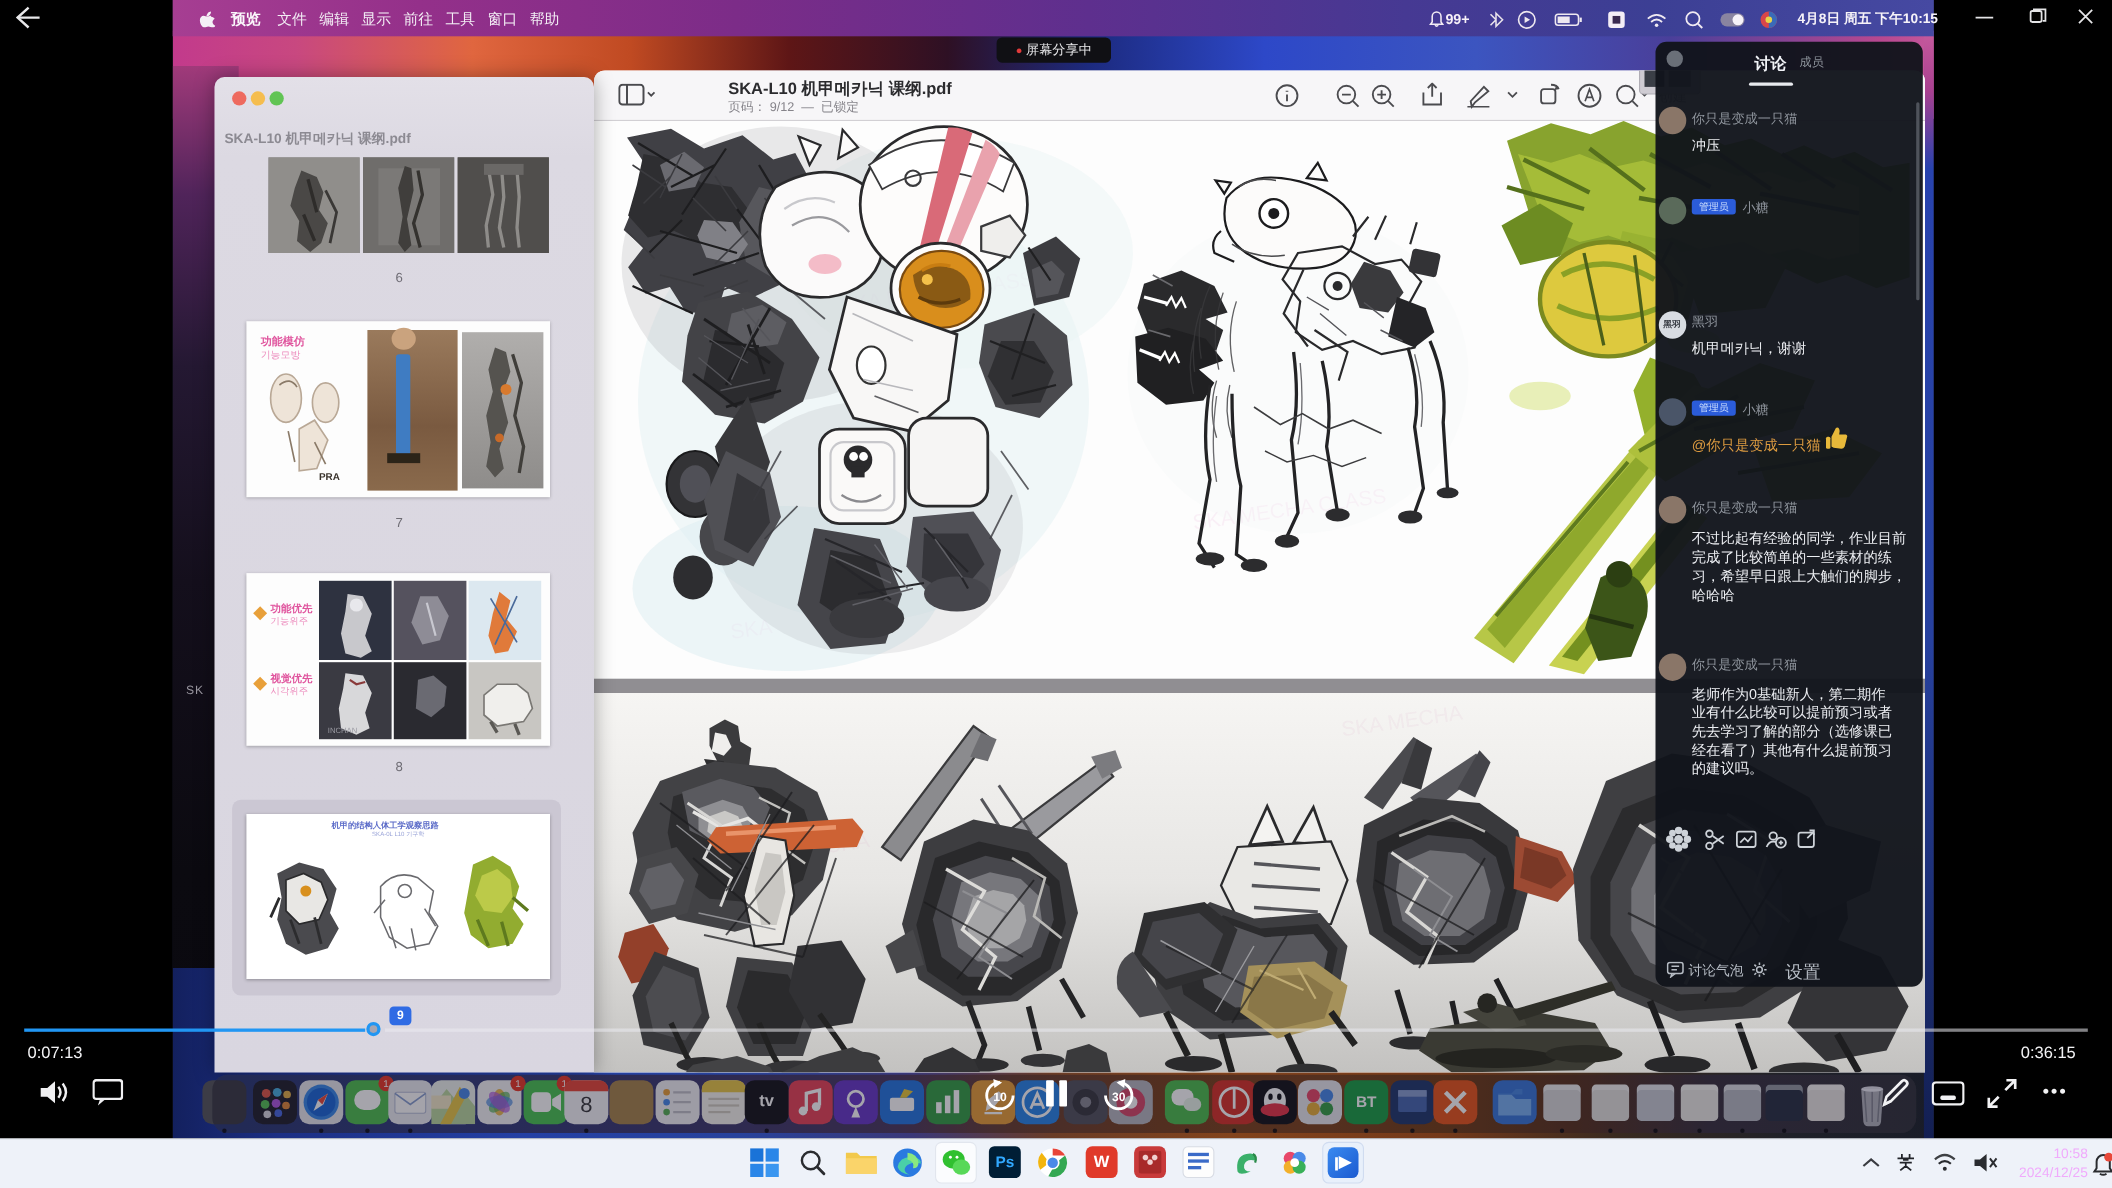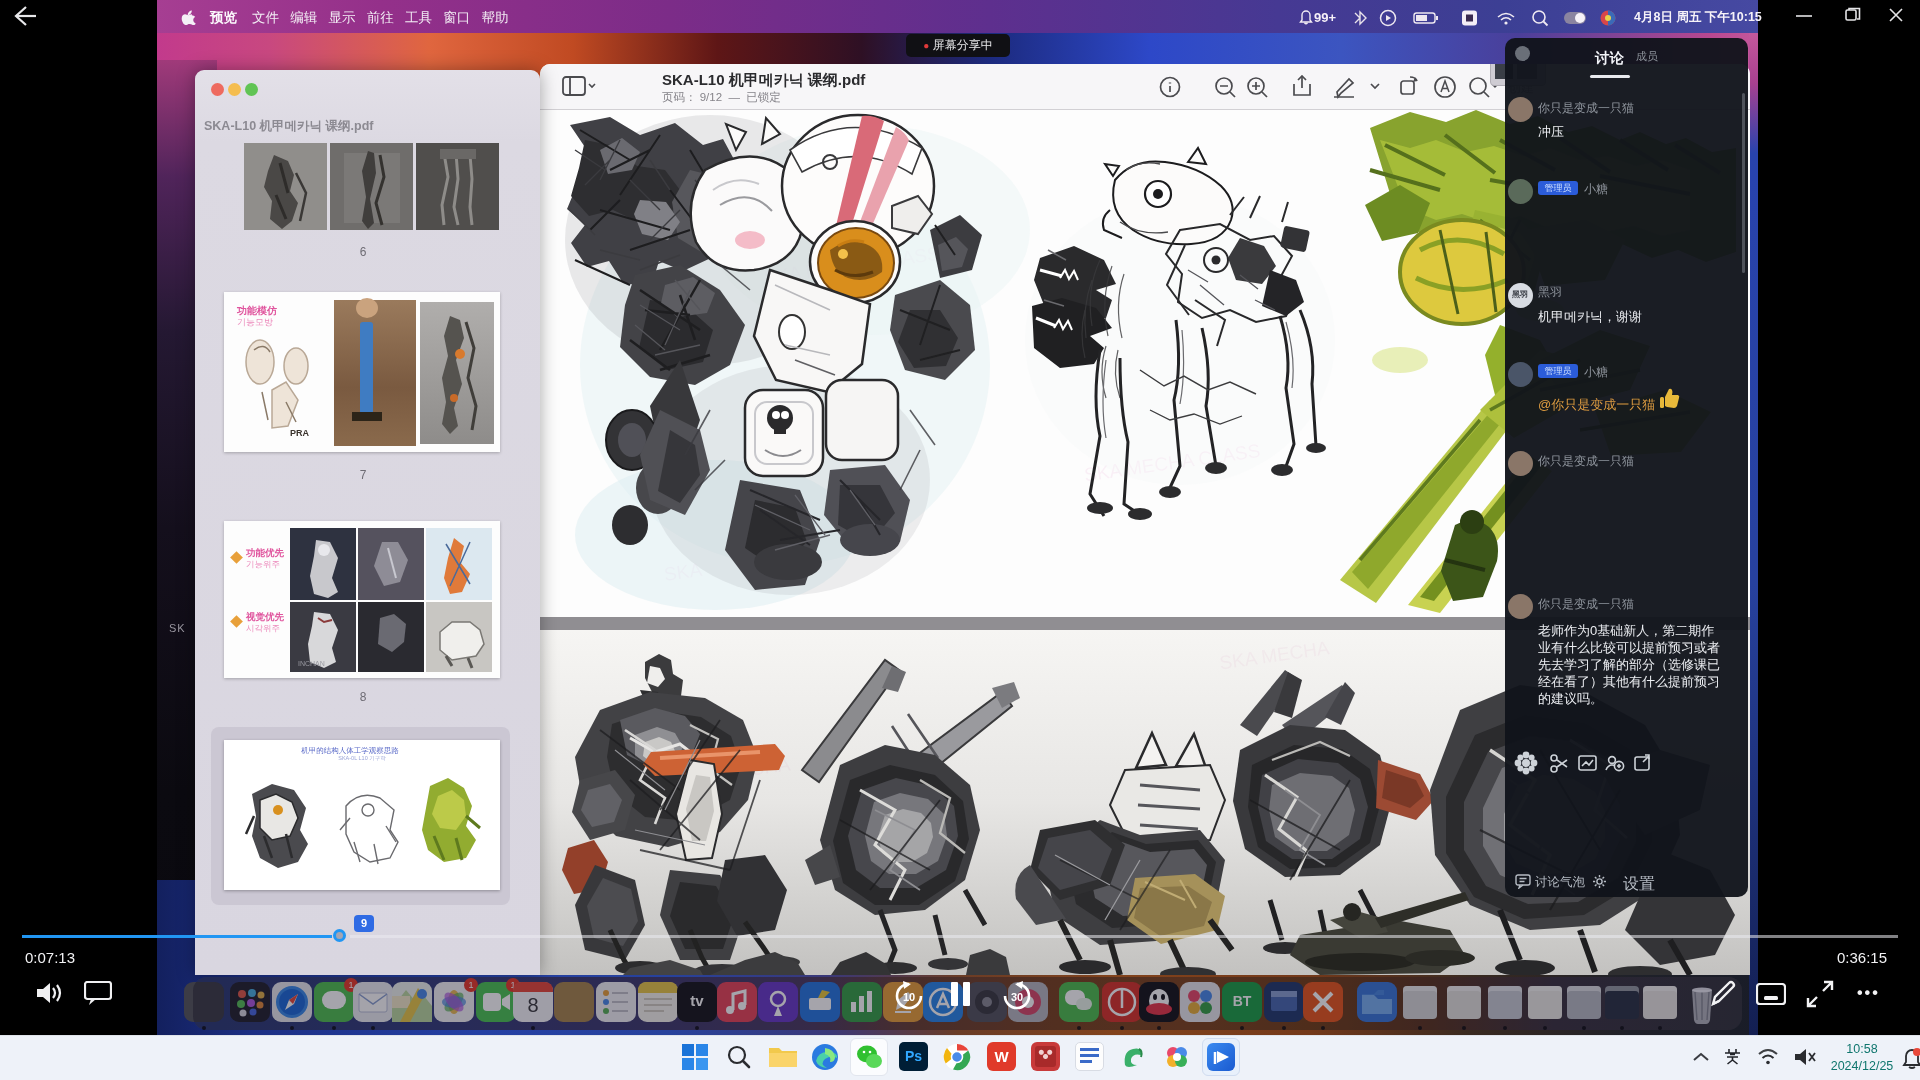--- a/index.html
+++ b/index.html
@@ -519,21 +519,21 @@
         <svg width="66" height="70">
           <path d="M14 30l12-10 18 0 10 8 4 14-8 12-24 4-12-10z" fill="#f0efec" stroke="#7a7874" stroke-width="1.5"></path>
           <path d="M20 54l6 10M42 56l4 10" stroke="#5a5854" stroke-width="3"></path>
         </svg>
       </div>
   </div>
   <div class="a" style="left:161px;top:620px;width:14px;text-align:center;color:#6e6c74;font-size:12px">8</div>
 
   <div class="a" style="left:16px;top:657px;width:299px;height:178px;background:#cbc7d3;border-radius:8px"></div>
   <div class="a" style="left:29px;top:670px;width:276px;height:150px;background:#ffffff;box-shadow:0 1px 3px rgba(0,0,0,.3)">
-    <div class="a" style="left:0;top:6px;width:252px;text-align:center;color:#5a6ac8;font-size:7.5px;font-weight:normal">机甲的结构人体工学观察思路</div>
+    <div class="a" style="left:0;top:6px;width:252px;text-align:center;color:#5a6ac8;font-size:7.5px;font-weight:bold">机甲的结构人体工学观察思路</div>
     <div class="a" style="left:86px;top:15px;width:104px;text-align:center;color:#9aa4d8;font-size:5.5px">SKA-0L L10 기구학</div>
     <svg class="a" style="left:10px;top:26px" width="256" height="118" viewBox="0 0 256 118">
       <g>
           <path d="M18 28l20-10 22 6 12 18-6 22 8 14-10 18-20 6-18-10-8-22 4-20z" fill="#4a4a4e"></path>
           <path d="M26 34l16-6 16 8 6 16-8 18-18 4-12-12z" fill="#e8e7e4" stroke="#2a2a2c" stroke-width="1.5"></path>
           <path d="M30 70l8 22M52 68l6 24M20 50l-8 18" stroke="#2c2c2e" stroke-width="2.5"></path>
           <circle cx="44" cy="44" r="5" fill="#d8901e"></circle>
         </g>
       <g stroke="#6a6a6e" stroke-width="1.4" fill="none">
           <path d="M112 40q14-16 34-8l14 12-4 20 8 12-8 16-20 4-16-10-8-18z"></path>
@@ -574,20 +574,21 @@
   <div class="a" style="left:33px;top:326px;width:40px;height:14px;background:#2b5cd9;border-radius:3px;font-size:9px;color:#cfe0ff;text-align:center;line-height:14px">管理员</div>
   <div class="a" style="left:79px;top:326px;font-size:12px;color:#8f959d">小糖</div>
   <div class="a" style="left:33px;top:358px;font-size:13px;color:#dd9b40">@你只是变成一只猫</div>
   <svg class="a" style="left:153px;top:348px" width="24" height="24" viewBox="0 0 24 24">
       <path d="M7 11l4-8q2-1 3 1t0 5l6 0q2 1 1 3l-2 8q-1 2-3 2l-7-1-2-1z" fill="#e8b93a"></path>
       <rect x="2" y="11" width="4" height="11" rx="1.5" fill="#e8b93a"></rect>
     </svg>
 
   <div class="a" style="left:3px;top:413px;width:25px;height:25px;border-radius:50%;background:#8a7668"></div>
   <div class="a" style="left:33px;top:415px;font-size:12px;color:#8f959d">你只是变成一只猫</div>
+  <div class="a" style="left:33px;top:443px;font-size:13px;color:#eceef2;line-height:17px">不过比起有经验的同学，作业目前<br>完成了比较简单的一些素材的练<br>习，希望早日跟上大触们的脚步，<br>哈哈哈</div>
 
   <div class="a" style="left:3px;top:556px;width:25px;height:25px;border-radius:50%;background:#8a7668"></div>
   <div class="a" style="left:33px;top:558px;font-size:12px;color:#8f959d">你只是变成一只猫</div>
   <div class="a" style="left:33px;top:584px;font-size:13px;color:#eceef2;line-height:17px">老师作为0基础新人，第二期作<br>业有什么比较可以提前预习或者<br>先去学习了解的部分（选修课已<br>经在看了）其他有什么提前预习<br>的建议吗。</div>
 
   <svg class="a" style="left:8px;top:712px" width="150" height="26" viewBox="0 0 150 26" fill="none" stroke="#cdd2d8" stroke-width="1.6">
     <g>
         <circle cx="13" cy="13" r="4" fill="#cdd2d8" stroke="none"></circle>
         <g fill="#cdd2d8" stroke="none">
           <circle cx="13" cy="5" r="3.4"></circle>
@@ -965,18 +966,18 @@
   </svg>
 <svg class="a" style="left:1757px;top:1048px" width="22" height="18" viewBox="0 0 22 18" fill="none" stroke="#2a2c30" stroke-width="2">
     <path d="M2 6q9-8 18 0" opacity=".9"></path>
     <path d="M5.5 10q5.5-5 11 0"></path>
     <circle cx="11" cy="14.5" r="1.8" fill="#2a2c30" stroke="none"></circle>
   </svg>
 <svg class="a" style="left:1793px;top:1048px" width="24" height="18" viewBox="0 0 24 18">
     <path d="M2 6v6h5l6 5V1L7 6z" fill="#2a2c30"></path>
     <path d="M16 5l6 8M22 5l-6 8" stroke="#2a2c30" stroke-width="1.8"></path>
   </svg>
-<div class="a" style="left:1826px;top:1041px;width:72px;height:34px;color:#0f766e;font-size:12.5px;text-align:center;line-height:17px">10:58<br>2024/12/25</div>
+<div class="a" style="left:1826px;top:1041px;width:72px;height:34px;color:#f0abfc;font-size:12.5px;text-align:right;line-height:17px">10:58<br>2024/12/25</div>
 <svg class="a" style="left:1902px;top:1046px" width="20" height="24" viewBox="0 0 20 24">
     <path d="M4 16v-6a6 6 0 0 1 12 0v6l2 3H2z" fill="none" stroke="#2a2c30" stroke-width="1.8"></path>
     <circle cx="15" cy="6" r="4" fill="#e8483a"></circle>
     <path d="M7 21q3 2 6 0" stroke="#2a2c30" stroke-width="1.8" fill="none"></path>
   </svg>
 
 </body></html>

